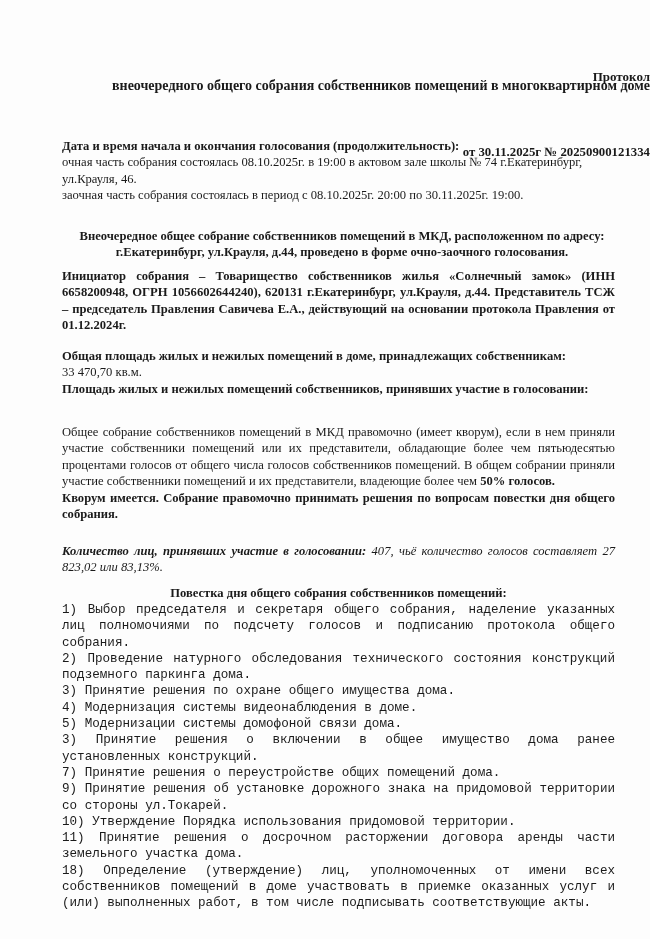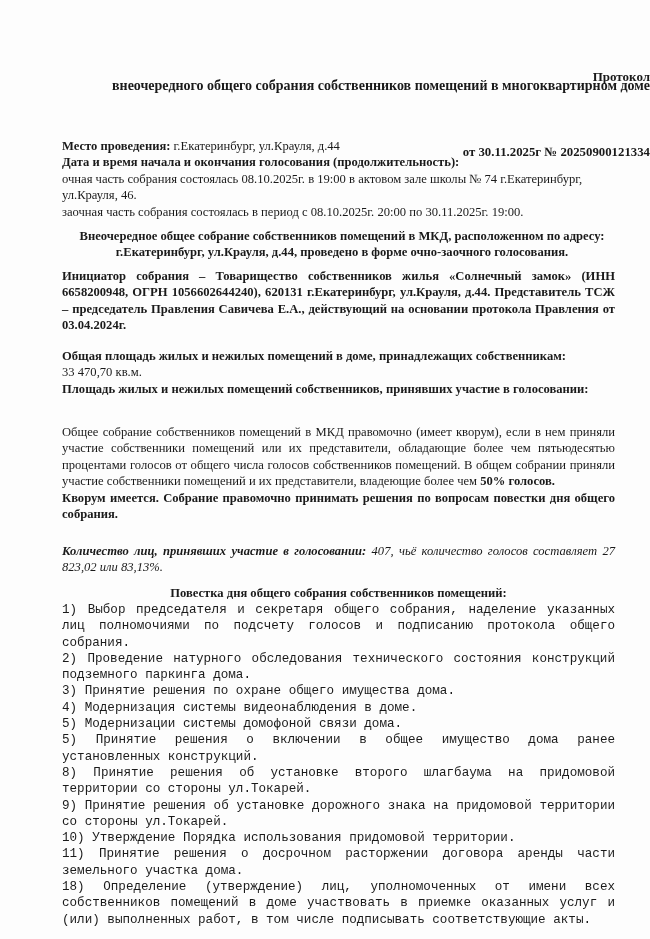--- a/index.html
+++ b/index.html
@@ -19,29 +19,28 @@
 </head>
 <body>
 
 <div>
 
   <div class="title" style="top:69px;">Протокол</div>
   <div class="title" style="top:78px; font-size:14px;">внеочередного общего собрания собственников помещений в многоквартирном доме</div>
   <div class="title" style="top:103px; font-size:12.8px;margin-top:42px;">от 30.11.2025г  № 20250900121334</div>
 
   <div class="blk" style="top:138px;">
-    <p><span class="b">Место проведения:</span><span> г.Екатеринбург, ул.Крауля, д.44</span></p>
     <p class="b">Дата и время начала и окончания голосования (продолжительность):</p>
     <p>очная часть собрания состоялась 08.10.2025г. в 19:00 в актовом зале школы № 74 г.Екатеринбург, ул.Крауля, 46.</p>
     <p>заочная часть собрания состоялась в период с 08.10.2025г. 20:00 по 30.11.2025г. 19:00.</p>
   </div>
 
   <div class="blk b center" style="top:228px; left:72px; width:540px;">Внеочередное общее собрание собственников помещений в МКД, расположенном по адресу: г.Екатеринбург, ул.Крауля, д.44, проведено в форме очно-заочного голосования.</div>
 
-  <div class="blk b justify" style="top:268px;">Инициатор собрания – Товарищество собственников жилья «Солнечный замок» (ИНН 6658200948, ОГРН 1056602644240), 620131 г.Екатеринбург, ул.Крауля, д.44. Представитель ТСЖ – председатель Правления Савичева Е.А., действующий на основании протокола Правления от 03.04.2024г.</div>
+  <div class="blk b justify" style="top:268px;">Инициатор собрания – Товарищество собственников жилья «Солнечный замок» (ИНН 6658200948, ОГРН 1056602644240), 620131 г.Екатеринбург, ул.Крауля, д.44. Представитель ТСЖ – председатель Правления Савичева Е.А., действующий на основании протокола Правления от 01.12.2024г.</div>
 
   <div class="blk" style="top:348px;">
     <p class="b">Общая площадь жилых и нежилых помещений в доме, принадлежащих собственникам:</p>
     <p>33 470,70 кв.м.</p>
     <p class="b">Площадь жилых и нежилых помещений собственников, принявших участие в голосовании:</p>
   </div>
 
   <div class="blk justify" style="top:424px;">
     <p><span>Общее собрание собственников помещений в МКД правомочно (имеет кворум), если в нем приняли участие собственники помещений или их представители, обладающие более чем пятьюдесятью процентами голосов от общего числа голосов собственников помещений. В общем собрании приняли участие собственники помещений и их представители, владеющие более чем </span><span class="b">50% голосов.</span></p>
     <p class="b">Кворум имеется. Собрание правомочно принимать решения по вопросам повестки дня общего собрания.</p>
@@ -52,21 +51,21 @@
   </div>
 
   <div class="blk b center" style="top:585px;">Повестка дня общего собрания собственников помещений:</div>
 
   <div class="blk" style="top:602px; line-height:16.3px;">
     <p class="agenda-item">1) Выбор председателя и секретаря общего собрания, наделение указанных лиц полномочиями по подсчету голосов и подписанию протокола общего собрания.</p>
     <p class="agenda-item">2) Проведение натурного обследования технического состояния конструкций подземного паркинга дома.</p>
     <p class="agenda-item">3) Принятие решения по охране общего имущества дома.</p>
     <p class="agenda-item">4) Модернизация системы видеонаблюдения в доме.</p>
     <p class="agenda-item">5) Модернизации системы домофоной связи дома.</p>
-    <p class="agenda-item">5) Принятие решения о включении в общее имущество дома ранее установленных конструкций.</p>
-    <p class="agenda-item">8) Принятие решения об установке второго шлагбаума на придомовой территории со стороны ул.Токарей.</p>
+    <p class="agenda-item">3) Принятие решения о включении в общее имущество дома ранее установленных конструкций.</p>
+    <p class="agenda-item">7) Принятие решения о переустройстве общих помещений дома.</p>
     <p class="agenda-item">9) Принятие решения об установке дорожного знака на придомовой территории со стороны ул.Токарей.</p>
     <p class="agenda-item">10) Утверждение Порядка использования придомовой территории.</p>
     <p class="agenda-item">11) Принятие решения о досрочном расторжении договора аренды части земельного участка дома.</p>
     <p class="agenda-item">18) Определение (утверждение) лиц, уполномоченных от имени всех собственников помещений в доме участвовать в приемке оказанных услуг и (или) выполненных работ, в том числе подписывать соответствующие акты.</p>
   </div>
 
 </div>
 
 </body></html>

